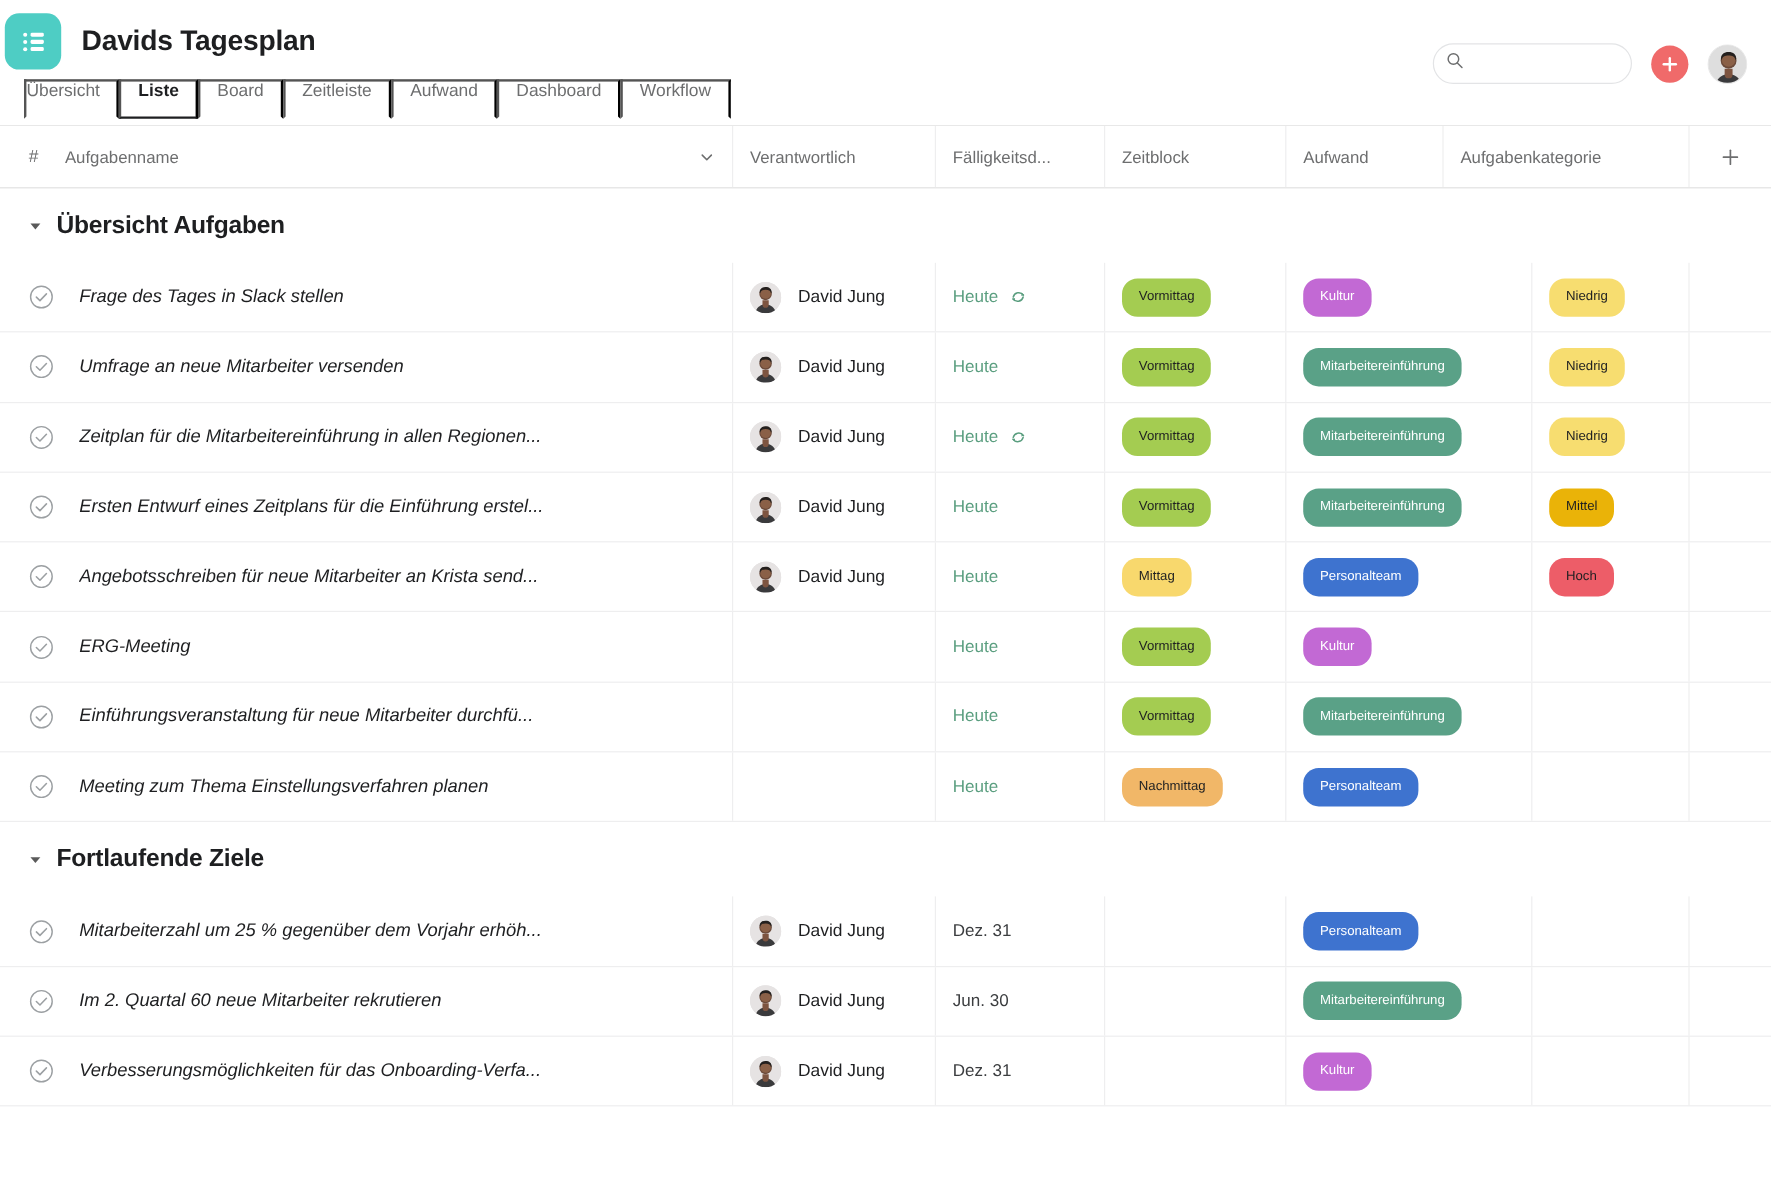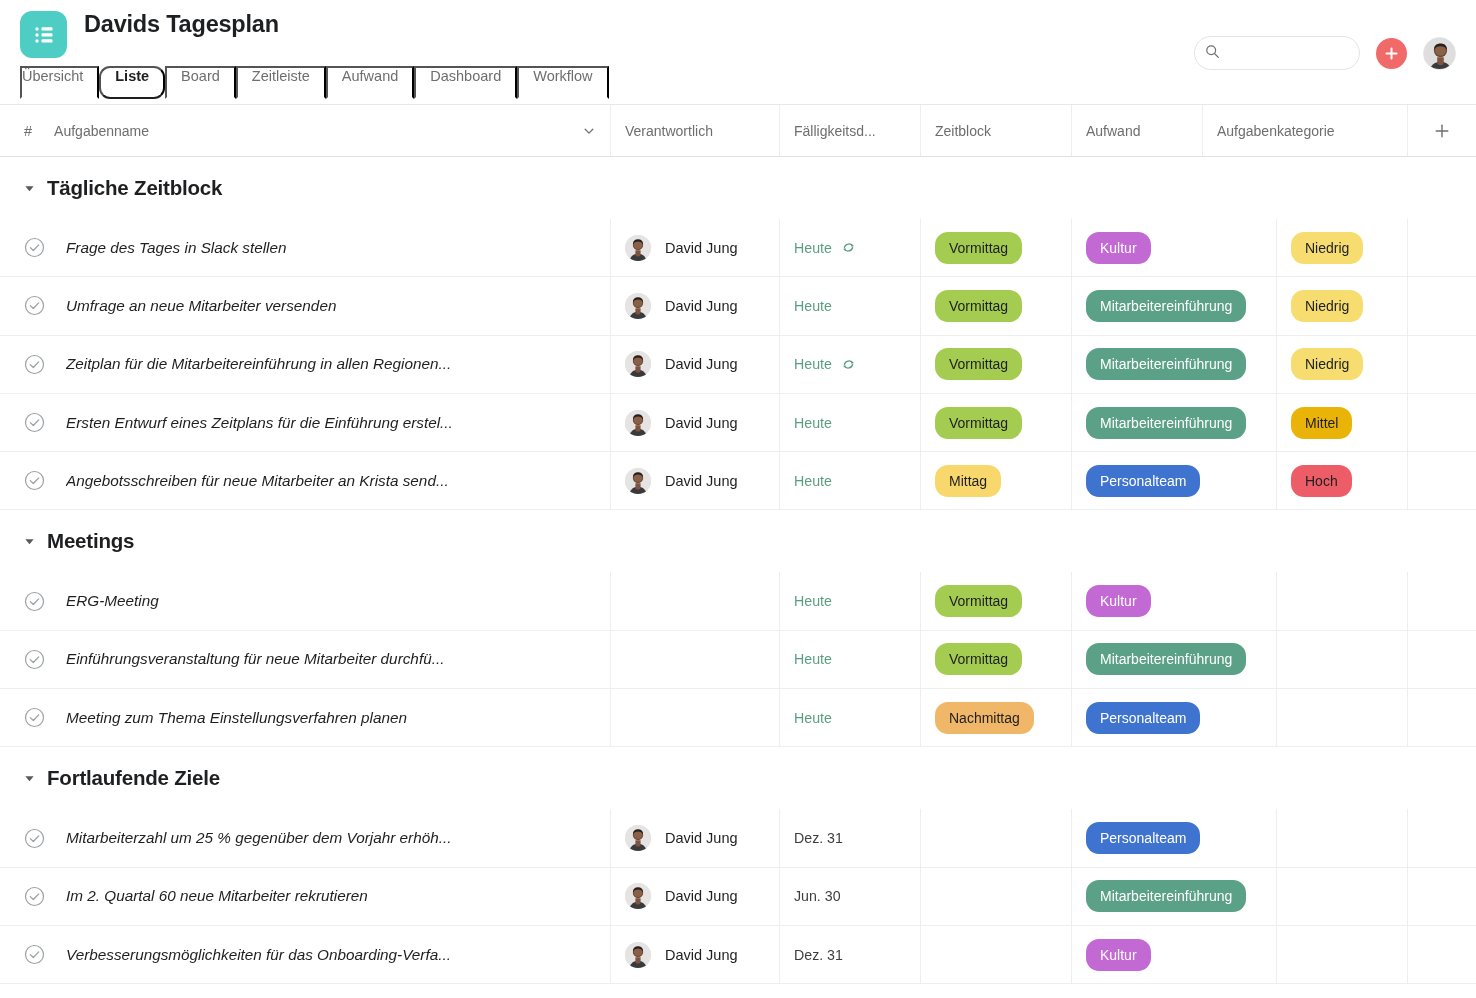--- a/index.html
+++ b/index.html
@@ -12,22 +12,22 @@
     overflow: hidden;
   }
 
   
   .topbar {
     position: relative;
     height: 104px;
     background: #fff;
   }
   .brand {
-    position: absolute; left: 20px; top: 11px;
-    display: flex; align-items: flex-start; gap: 17px;
+    position: absolute; left: 4px; top: 11px;
+    display: flex; align-items: center; gap: 17px;
   }
   .app-icon {
     width: 47px; height: 47px; border-radius: 12px;
     background: #4ecdc4;
     display: flex; align-items: center; justify-content: center;
   }
   .app-icon svg { display: block; }
   .app-title {
     font-size: 23.5px; font-weight: bold; letter-spacing: -0.2px;
     color: #1e1f21; white-space: nowrap;
@@ -44,21 +44,20 @@
     white-space: nowrap;
     cursor: pointer;
     border-bottom: 2.5px solid transparent;
     background: none;
     font-family: inherit;
   }
   .tab:first-child { padding-left: 0; }
   .tab.active {
     color: #1e1f21; font-weight: bold;
     border-bottom-color: #1e1f21;
-    border-radius: 11px;
   }
 
   .topright {
     position: absolute; right: 20px; top: 36px;
     display: flex; align-items: center; gap: 16px;
   }
   .search-box {
     width: 166px; height: 34px;
     border: 1px solid #e3e4e6; border-radius: 17px;
     display: flex; align-items: center; padding: 0 10px;
@@ -150,21 +149,21 @@
   
   .due { font-size: 14.2px; display: flex; align-items: center; gap: 9px; white-space: nowrap; }
   .due.today { color: #5a9e7f; }
   .due.plain { color: #3c3e40; }
 
   
   .pill {
     display: inline-flex; align-items: center;
     height: 14px; border-radius: 13px;
     padding: 16px 14px;
-    font-size: 14px; white-space: nowrap;
+    font-size: 11px; white-space: nowrap;
     line-height: 1;
   }
 </style>
 </head>
 <body>
 
 <div class="topbar">
 
   <div class="brand">
     <div class="app-icon">
@@ -252,21 +251,21 @@
     </div>
   </div>
 
   <div id="body-slot">
       <div class="section-head">
         <span class="caret">
           <svg width="11" height="11" viewBox="0 0 12 12" aria-hidden="true">
             <polygon points="1.5,3.6 10.5,3.6 6,9" fill="#5a5a5a"></polygon>
           </svg>
         </span>
-        <span class="section-title">Tägliche Zeitblock</span>
+        <span class="section-title">Übersicht Aufgaben</span>
       </div>
       <div class="row task">
         <div class="cell c-name">
           <div class="task-name-inner">
             <span class="check">
               <svg width="21" height="21" viewBox="0 0 21 21" aria-hidden="true">
                 <circle cx="10.5" cy="10.5" r="9" fill="none" stroke="#9ca0a3" stroke-width="1.2"></circle>
                 <polyline points="6.3,10.6 9.3,13.5 14.7,7.9" fill="none" stroke="#9ca0a3" stroke-width="1.3" stroke-linecap="round" stroke-linejoin="round"></polyline>
               </svg>
             </span>
@@ -474,28 +473,20 @@
         <div class="cell c-block">
           <span class="pill" style="background:#f8d86d;color:#1e1f21">Mittag</span>
         </div>
         <div class="cell c-cat">
           <span class="pill" style="background:#3e73cf;color:#ffffff">Personalteam</span>
         </div>
         <div class="cell c-effort">
           <span class="pill" style="background:#ed5d68;color:#1e1f21">Hoch</span>
         </div>
         <div class="cell c-plus"></div>
-      </div>
-      <div class="section-head">
-        <span class="caret">
-          <svg width="11" height="11" viewBox="0 0 12 12" aria-hidden="true">
-            <polygon points="1.5,3.6 10.5,3.6 6,9" fill="#5a5a5a"></polygon>
-          </svg>
-        </span>
-        <span class="section-title">Meetings</span>
       </div>
       <div class="row task">
         <div class="cell c-name">
           <div class="task-name-inner">
             <span class="check">
               <svg width="21" height="21" viewBox="0 0 21 21" aria-hidden="true">
                 <circle cx="10.5" cy="10.5" r="9" fill="none" stroke="#9ca0a3" stroke-width="1.2"></circle>
                 <polyline points="6.3,10.6 9.3,13.5 14.7,7.9" fill="none" stroke="#9ca0a3" stroke-width="1.3" stroke-linecap="round" stroke-linejoin="round"></polyline>
               </svg>
             </span>

